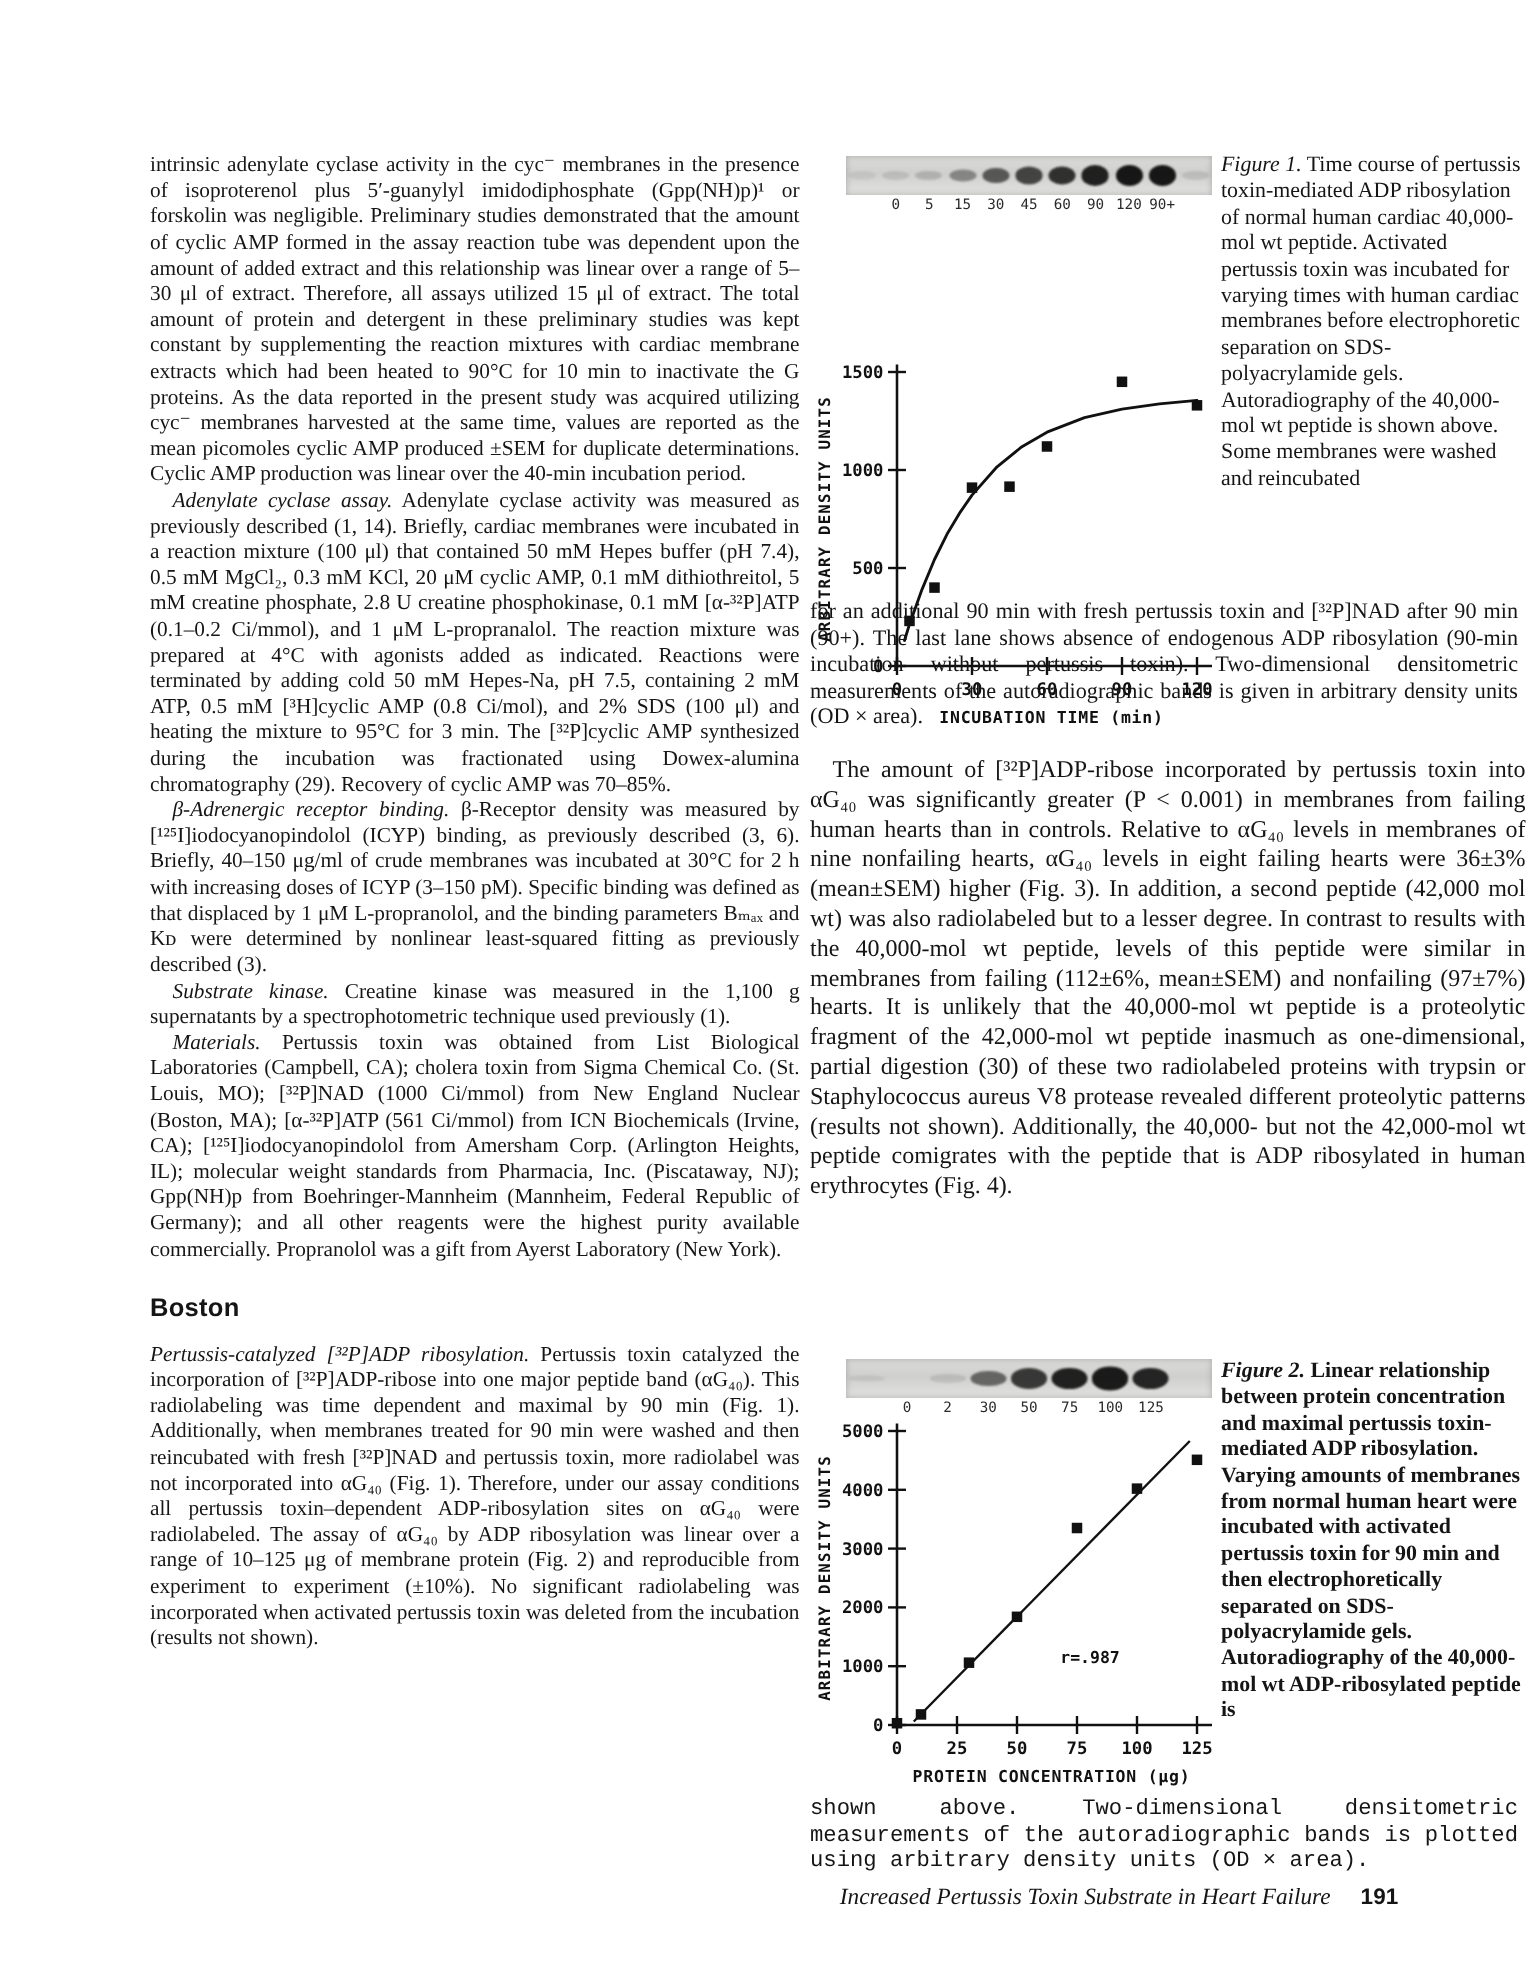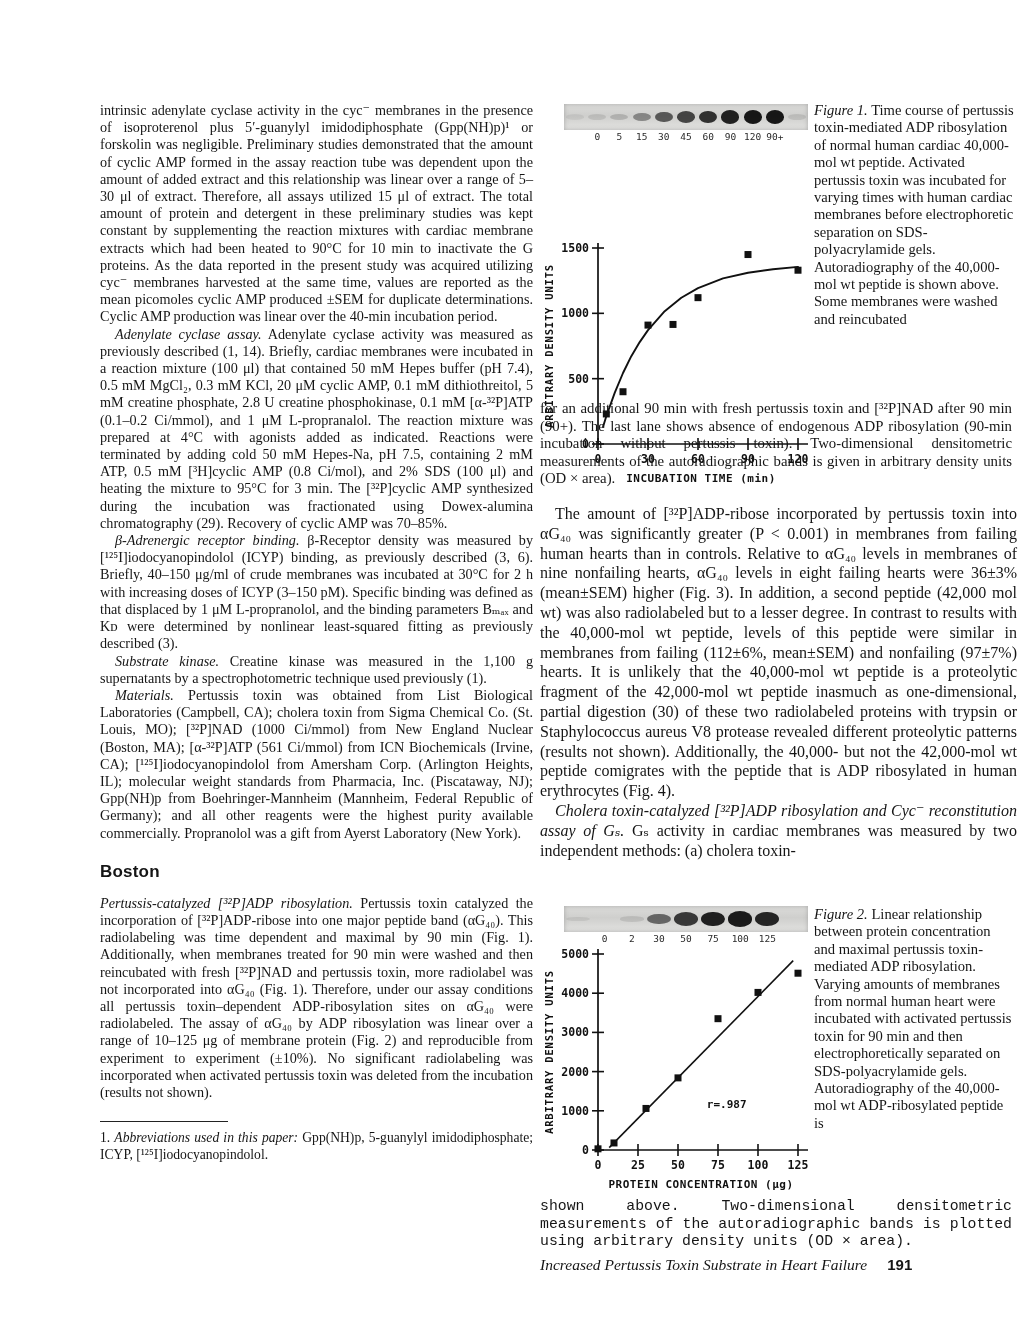--- a/index.html
+++ b/index.html
@@ -14,62 +14,58 @@
         font-size:17px;margin:20px 0 13px 0;letter-spacing:.2px;}
   .footnote{margin-top:20px;}
   .footnote-rule{width:128px;border-top:1.5px solid #222;margin:0 0 7px 0;}
   .fn-text{font-size:13.6px;line-height:17px;text-align:justify;margin:0;}
   
   .right-col{position:absolute;left:540px;top:100px;width:477px;height:1225px;}
   .rbody{position:absolute;left:0;top:404px;width:477px;}
   .rt{font-size:16px;line-height:19.8px;text-align:justify;margin:0;}
   .fig-cap{position:absolute;left:274px;width:200px;font-size:14.6px;line-height:17.4px;text-align:left;}
   .cap1{top:2px;}
-  .cap2{top:806px;}
+  .cap2{top:806px;font-weight:bold;}
   .cap-cont{position:absolute;left:0;width:472px;font-size:14.8px;line-height:17.6px;text-align:justify;}
   .cont1{top:300px;}
   .cont2{top:1098px;font-family:Liberation Mono, monospace;}
   
   .gel-strip{position:absolute;left:24px;width:244px;height:26px;display:flex;align-items:center;
         background:linear-gradient(180deg,#dcdcda 0%,#cfcfcd 45%,#e3e3e1 100%);
         box-shadow:inset 0 0 4px rgba(120,120,120,.5);}
   .gel1{top:4px;} .gel2{top:806px;}
   .gel-labels{position:absolute;left:24px;width:244px;display:flex;
         font-family:"DejaVu Sans Mono",monospace;font-size:9.5px;color:#2a2a2a;}
   .gl1{top:31px;} .gl2{top:833px;}
   .lane{flex:1 1 0;display:flex;justify-content:center;align-items:center;}
   .band{background:#0d0d0d;border-radius:50%;filter:blur(.6px);}
   
   .chart{position:absolute;left:0;width:272px;height:248px;}
   .chart1{top:140px;} .chart2{top:846px;}
   
-  .footer{position:absolute;left:540px;top:1256px;width:412px;text-align:left;font-size:15.5px;}
+  .footer{position:absolute;left:540px;top:1256px;width:412px;text-align:center;font-size:15.5px;}
   .footer-title{font-style:italic;}
   .footer-page{font-family:"Liberation Sans","DejaVu Sans",sans-serif;font-weight:700;margin-left:20px;font-size:15px;}
 </style>
 </head>
 <body>
 
 <div id="page">
 
   <div class="left-col">
     <p class="bt"><span class="lead"></span><span>intrinsic adenylate cyclase activity in the cyc⁻ membranes in the presence of isoproterenol plus 5′-guanylyl imidodiphosphate (Gpp(NH)p)¹ or forskolin was negligible. Preliminary studies demonstrated that the amount of cyclic AMP formed in the assay reaction tube was dependent upon the amount of added extract and this relationship was linear over a range of 5–30 μl of extract. Therefore, all assays utilized 15 μl of extract. The total amount of protein and detergent in these preliminary studies was kept constant by supplementing the reaction mixtures with cardiac membrane extracts which had been heated to 90°C for 10 min to inactivate the G proteins. As the data reported in the present study was acquired utilizing cyc⁻ membranes harvested at the same time, values are reported as the mean picomoles cyclic AMP produced ±SEM for duplicate determinations. Cyclic AMP production was linear over the 40-min incubation period.</span></p>
     <p class="bt ind"><span class="lead">Adenylate cyclase assay.</span><span> Adenylate cyclase activity was measured as previously described (1, 14). Briefly, cardiac membranes were incubated in a reaction mixture (100 μl) that contained 50 mM Hepes buffer (pH 7.4), 0.5 mM MgCl₂, 0.3 mM KCl, 20 μM cyclic AMP, 0.1 mM dithiothreitol, 5 mM creatine phosphate, 2.8 U creatine phosphokinase, 0.1 mM [α-³²P]ATP (0.1–0.2 Ci/mmol), and 1 μM L-propranalol. The reaction mixture was prepared at 4°C with agonists added as indicated. Reactions were terminated by adding cold 50 mM Hepes-Na, pH 7.5, containing 2 mM ATP, 0.5 mM [³H]cyclic AMP (0.8 Ci/mol), and 2% SDS (100 μl) and heating the mixture to 95°C for 3 min. The [³²P]cyclic AMP synthesized during the incubation was fractionated using Dowex-alumina chromatography (29). Recovery of cyclic AMP was 70–85%.</span></p>
     <p class="bt ind"><span class="lead">β-Adrenergic receptor binding.</span><span> β-Receptor density was measured by [¹²⁵I]iodocyanopindolol (ICYP) binding, as previously described (3, 6). Briefly, 40–150 μg/ml of crude membranes was incubated at 30°C for 2 h with increasing doses of ICYP (3–150 pM). Specific binding was defined as that displaced by 1 μM L-propranolol, and the binding parameters Bₘₐₓ and Kᴅ were determined by nonlinear least-squared fitting as previously described (3).</span></p>
     <p class="bt ind"><span class="lead">Substrate kinase.</span><span> Creatine kinase was measured in the 1,100 g supernatants by a spectrophotometric technique used previously (1).</span></p>
     <p class="bt ind"><span class="lead">Materials.</span><span> Pertussis toxin was obtained from List Biological Laboratories (Campbell, CA); cholera toxin from Sigma Chemical Co. (St. Louis, MO); [³²P]NAD (1000 Ci/mmol) from New England Nuclear (Boston, MA); [α-³²P]ATP (561 Ci/mmol) from ICN Biochemicals (Irvine, CA); [¹²⁵I]iodocyanopindolol from Amersham Corp. (Arlington Heights, IL); molecular weight standards from Pharmacia, Inc. (Piscataway, NJ); Gpp(NH)p from Boehringer-Mannheim (Mannheim, Federal Republic of Germany); and all other reagents were the highest purity available commercially. Propranolol was a gift from Ayerst Laboratory (New York).</span></p>
 
     <div class="results-heading">Boston</div>
 
     <p class="bt"><span class="lead">Pertussis-catalyzed [³²P]ADP ribosylation.</span><span> Pertussis toxin catalyzed the incorporation of [³²P]ADP-ribose into one major peptide band (αG₄₀). This radiolabeling was time dependent and maximal by 90 min (Fig. 1). Additionally, when membranes treated for 90 min were washed and then reincubated with fresh [³²P]NAD and pertussis toxin, more radiolabel was not incorporated into αG₄₀ (Fig. 1). Therefore, under our assay conditions all pertussis toxin–dependent ADP-ribosylation sites on αG₄₀ were radiolabeled. The assay of αG₄₀ by ADP ribosylation was linear over a range of 10–125 μg of membrane protein (Fig. 2) and reproducible from experiment to experiment (±10%). No significant radiolabeling was incorporated when activated pertussis toxin was deleted from the incubation (results not shown).</span></p>
 
-    <div class="footnote">
-      <div class="footnote-rule"></div>
-      <p class="fn-text"><span>1. </span><span class="lead">Abbreviations used in this paper:</span><span> Gpp(NH)p, 5-guanylyl imidodiphosphate; ICYP, [¹²⁵I]iodocyanopindolol.</span></p>
-    </div>
   </div>
 
   <div class="right-col">
 
     <div class="gel-strip gel1">
         <div class="lane">
           <div class="band" style="opacity: 0.06; width: 18px; height: 5.54px;"></div>
         </div>
         <div class="lane">
           <div class="band" style="opacity: 0.1; width: 18px; height: 5.9px;"></div>
@@ -145,21 +141,20 @@
         <rect x="129.5" y="80.94" width="7" height="7" fill="#111111"></rect>
         <rect x="154.5" y="54.153333333333336" width="7" height="7" fill="#111111"></rect>
         <rect x="204.5" y="11.033333333333331" width="7" height="7" fill="#111111"></rect>
         <rect x="254.5" y="26.71333333333331" width="7" height="7" fill="#111111"></rect>
       </svg>
     <div class="fig-cap cap1"><span class="lead">Figure 1.</span><span> Time course of pertussis toxin-mediated ADP ribosylation of normal human cardiac 40,000-mol wt peptide. Activated pertussis toxin was incubated for varying times with human cardiac membranes before electrophoretic separation on SDS-polyacrylamide gels. Autoradiography of the 40,000-mol wt peptide is shown above. Some membranes were washed and reincubated</span></div>
     <div class="cap-cont cont1">for an additional 90 min with fresh pertussis toxin and [³²P]NAD after 90 min (90+). The last lane shows absence of endogenous ADP ribosylation (90-min incubation without pertussis toxin). Two-dimensional densitometric measurements of the autoradiographic bands is given in arbitrary density units (OD × area).</div>
 
     <div class="rbody">
       <p class="rt ind"><span class="lead"></span><span>The amount of [³²P]ADP-ribose incorporated by pertussis toxin into αG₄₀ was significantly greater (P &lt; 0.001) in membranes from failing human hearts than in controls. Relative to αG₄₀ levels in membranes of nine nonfailing hearts, αG₄₀ levels in eight failing hearts were 36±3% (mean±SEM) higher (Fig. 3). In addition, a second peptide (42,000 mol wt) was also radiolabeled but to a lesser degree. In contrast to results with the 40,000-mol wt peptide, levels of this peptide were similar in membranes from failing (112±6%, mean±SEM) and nonfailing (97±7%) hearts. It is unlikely that the 40,000-mol wt peptide is a proteolytic fragment of the 42,000-mol wt peptide inasmuch as one-dimensional, partial digestion (30) of these two radiolabeled proteins with trypsin or Staphylococcus aureus V8 protease revealed different proteolytic patterns (results not shown). Additionally, the 40,000- but not the 42,000-mol wt peptide comigrates with the peptide that is ADP ribosylated in human erythrocytes (Fig. 4).</span></p>
-      <p class="rt ind"><span class="lead">Cholera toxin-catalyzed [³²P]ADP ribosylation and Cyc⁻ reconstitution assay of Gₛ.</span><span> Gₛ activity in cardiac membranes was measured by two independent methods: (a) cholera toxin-</span></p>
     </div>
 
     <div class="gel-strip gel2">
         <div class="lane">
           <div class="band" style="opacity: 0.07; width: 24px; height: 4.84px;"></div>
         </div>
         <div class="lane"></div>
         <div class="lane">
           <div class="band" style="opacity: 0.1; width: 24px; height: 5.2px;"></div>
         </div>

